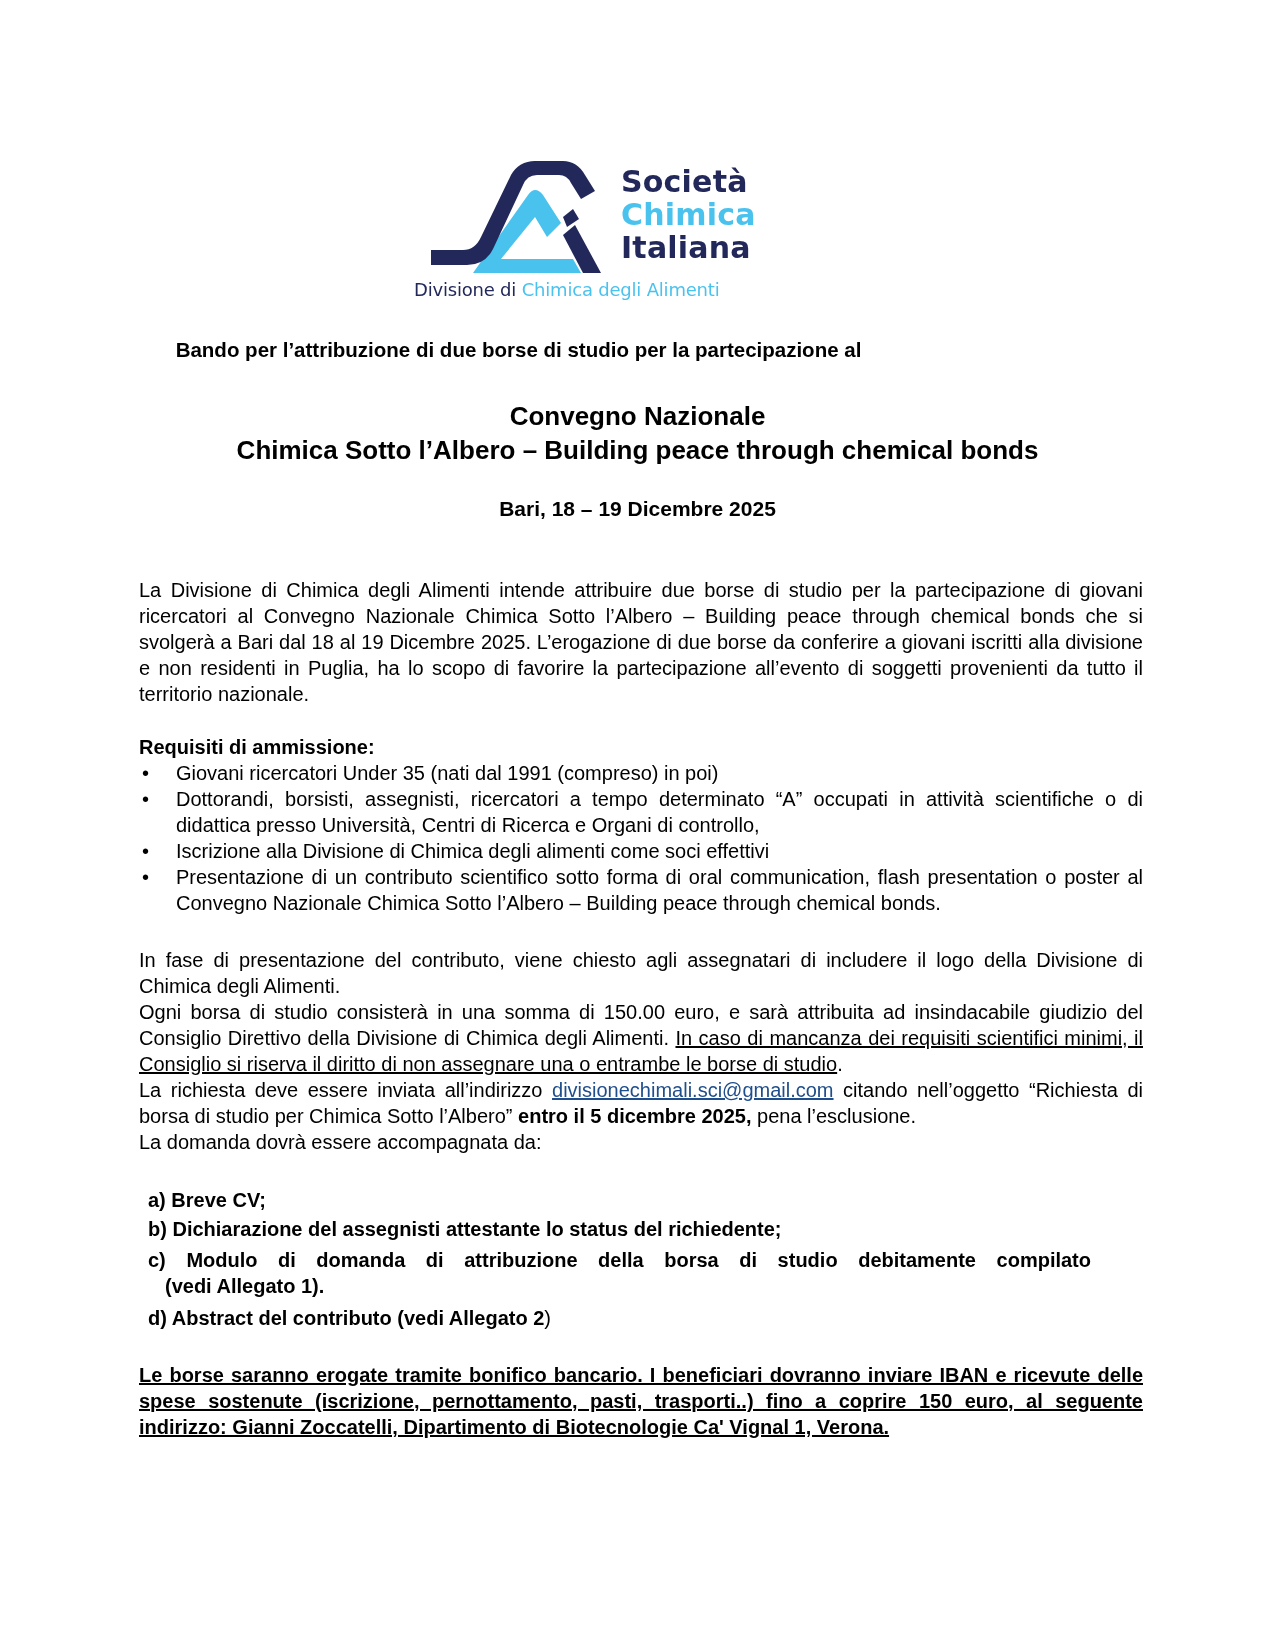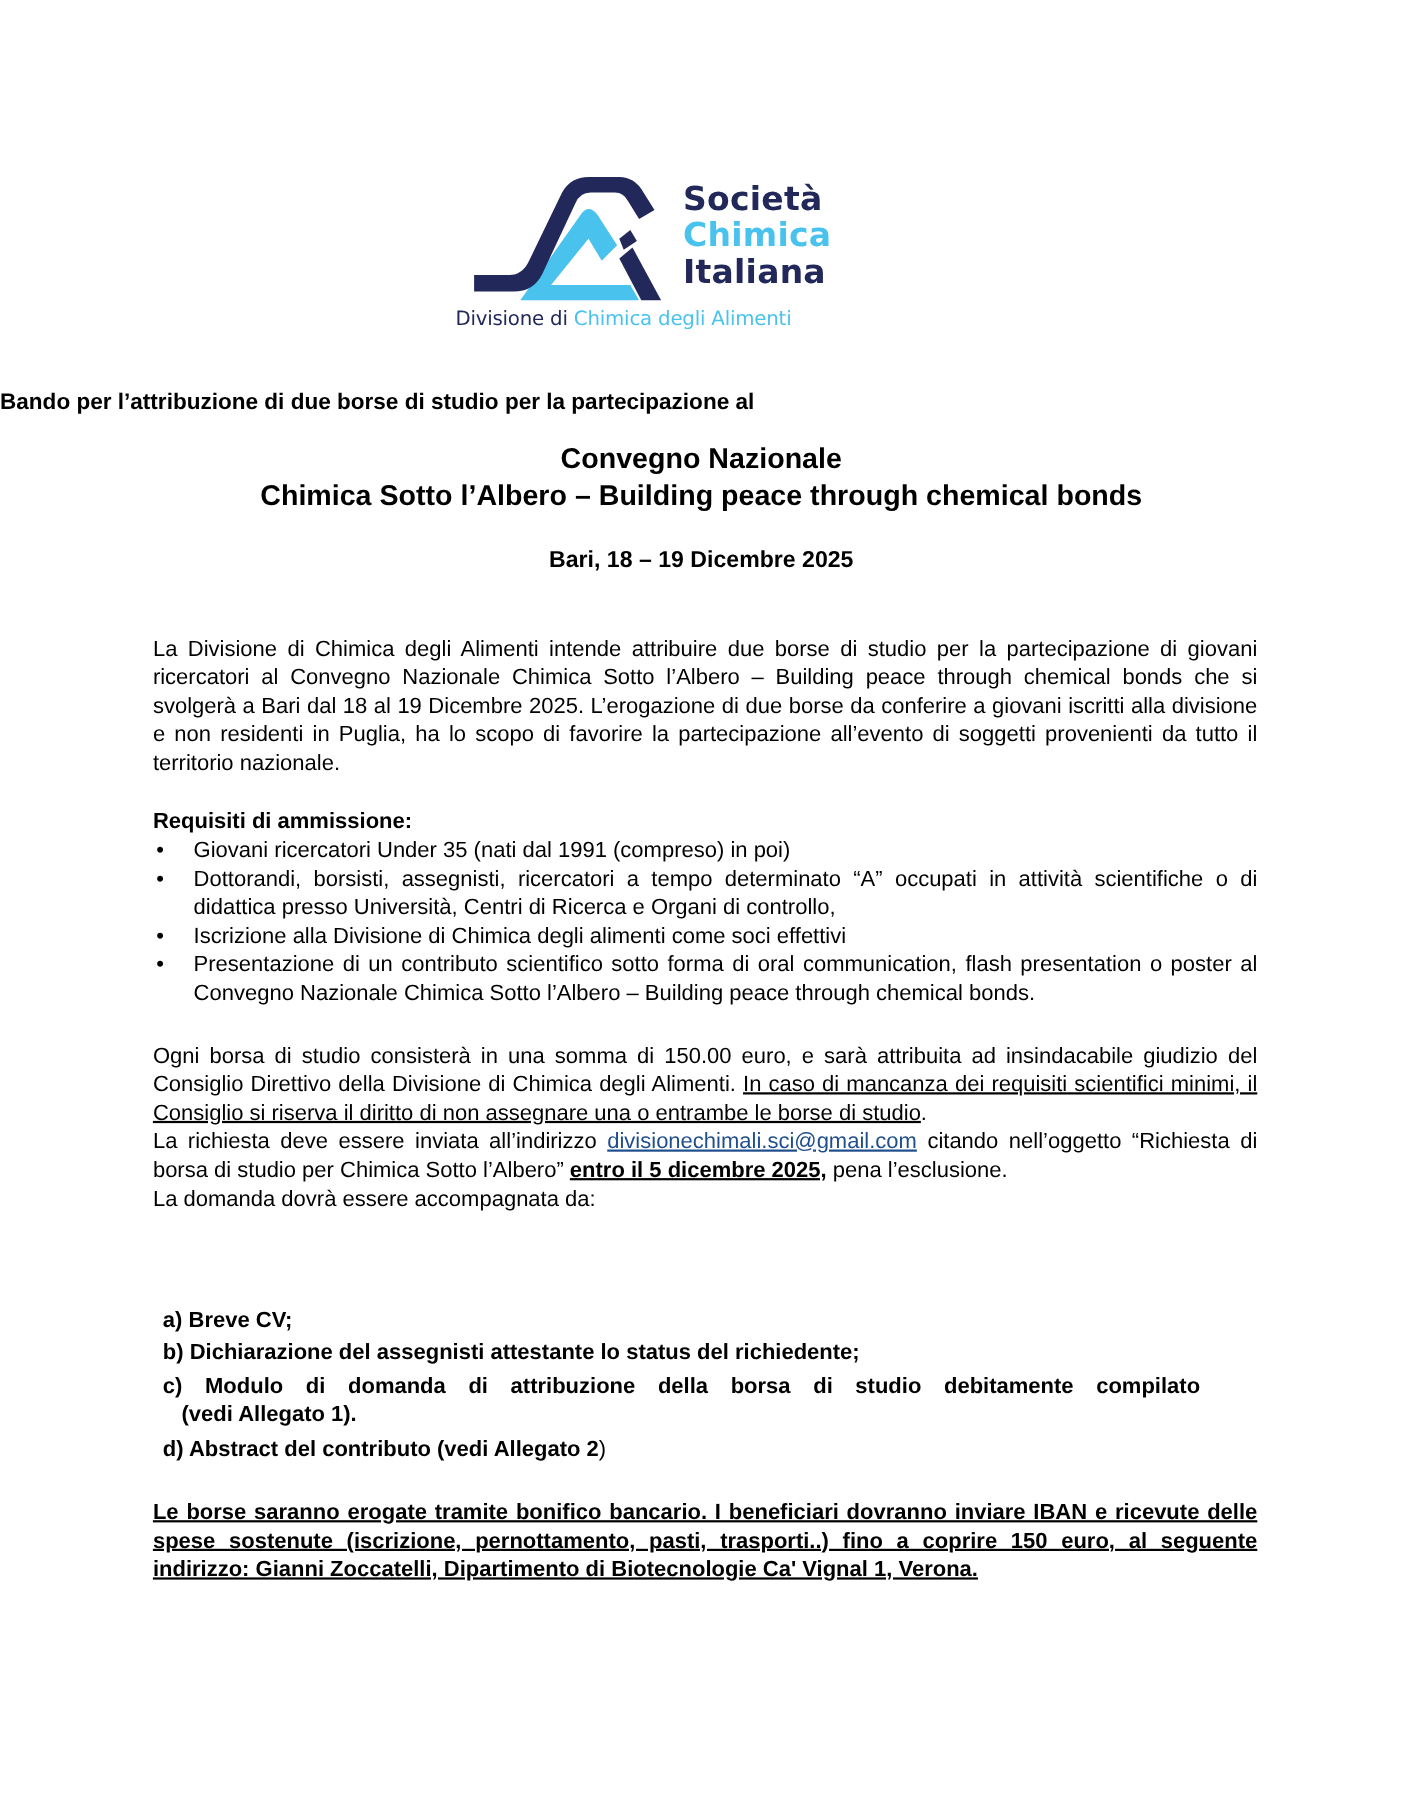--- a/index.html
+++ b/index.html
@@ -9,42 +9,42 @@
     .logo svg { position: absolute; left: 0; top: 0; }
     .logo-text { position: absolute; left: 198px; top: 10px; font-family: "DejaVu Sans", sans-serif;
       font-weight: bold; font-size: 30px; line-height: 33px; letter-spacing: 0.2px; }
     .lt-dark { color: #22295a; }
     .lt-light { color: #4ac2ee; }
     .logo-sub { position: absolute; left: -9px; top: 124px; font-family: "DejaVu Sans", sans-serif;
       font-size: 18px; white-space: nowrap; color: #22295a; letter-spacing: -0.2px; }
     .logo-sub .light { color: #4ac2ee; }
 
     .page { position: absolute; left: 139px; width: 1004px; font-size: 20px; line-height: 26px; margin-top: 24px; }
-    .h-bando { position: absolute; left: 0; width: 1037px; top: 354px; 
+    .h-bando { position: absolute; left: 0; width: 1037px; top: 338px; text-align: center;
       font-weight: bold; font-size: 20.5px; }
     .h-title { position: absolute; left: 0; width: 1275px; top: 399px; text-align: center;
       font-weight: bold; font-size: 26px; line-height: 34px; }
     .h-date { position: absolute; left: 0; width: 1275px; top: 497px; text-align: center;
       font-weight: bold; font-size: 21px; }
     .just { text-align: justify; text-align-last: left; }
     p { margin: 0; }
     .intro { top: 553px; }
     .req-title { top: 710px; font-weight: bold; }
     .req-list { top: 736px; }
     .req-list ul { margin: 0; padding: 0; list-style: none; }
     .req-list li { position: relative; padding-left: 37px; text-align: justify; text-align-last: left; }
     .req-list li .bullet { position: absolute; left: 3px; top: 0; }
     .para2 { top: 923px; }
     .alist { top: 1163px; font-weight: bold; }
     .alist .item { position: relative; padding-left: 9px; }
     .alist .item-c { text-align: justify; padding-right: 52px; }
     .alist .cont { padding-left: 26px; }
     .final { top: 1338px; font-weight: bold; text-decoration: underline; text-decoration-thickness: 2px; }
     .u { text-decoration: underline; }
-    .ub { font-weight: bold; text-decoration: underline; }
+    .ub { font-weight: bold; }
     .link { color: #1f4e8c; text-decoration: underline; }
   </style>
 </head>
 <body>
 
 <div class="logo">
   <svg width="200" height="125" viewBox="0 0 200 125">
 
     <path d="M50 118 L105 40 Q112 30 120 40 L138 68 L124 82 L112 62 L78 104 L150 104 L158 118 Z" fill="#4ac2ee"></path>
 
@@ -74,20 +74,21 @@
 <div class="page req-list">
   <ul>
     <li><span class="bullet">•</span><span>Giovani ricercatori Under 35 (nati dal 1991 (compreso) in poi)</span></li>
     <li><span class="bullet">•</span><span>Dottorandi, borsisti, assegnisti, ricercatori a tempo determinato “A” occupati in attività scientifiche o di didattica presso Università, Centri di Ricerca e Organi di controllo,</span></li>
     <li><span class="bullet">•</span><span>Iscrizione alla Divisione di Chimica degli alimenti come soci effettivi</span></li>
     <li><span class="bullet">•</span><span>Presentazione di un contributo scientifico sotto forma di oral communication, flash presentation o poster al Convegno Nazionale Chimica Sotto l’Albero – Building peace through chemical bonds.</span></li>
   </ul>
 </div>
 
 <div class="page para2">
+  <p class="just">In fase di presentazione del contributo, viene chiesto agli assegnatari di includere il logo della Divisione di Chimica degli Alimenti.</p>
   <p class="just"><span>Ogni borsa di studio consisterà in una somma di 150.00 euro, e sarà attribuita ad insindacabile giudizio del Consiglio Direttivo della Divisione di Chimica degli Alimenti. </span><span class="u">In caso di mancanza dei requisiti scientifici minimi, il Consiglio si riserva il diritto di non assegnare una o entrambe le borse di studio</span><span>.</span></p>
   <p class="just"><span>La richiesta deve essere inviata all’indirizzo </span><a class="link">divisionechimali.sci@gmail.com</a><span> citando nell’oggetto “Richiesta di borsa di studio per Chimica Sotto l’Albero” </span><span class="ub">entro il 5 dicembre 2025,</span><span> pena l’esclusione.</span></p>
   <p>La domanda dovrà essere accompagnata da:</p>
 </div>
 
 <div class="page alist">
   <div class="item" style="margin-bottom:3px"><span>a)</span> <span>Breve CV;</span></div>
   <div class="item" style="margin-bottom:5px"><span>b)</span> <span>Dichiarazione del assegnisti attestante lo status del richiedente;</span></div>
   <div class="item item-c" style="text-align-last: justify;"><span>c)</span> <span>Modulo di domanda di attribuzione della borsa di studio debitamente compilato</span></div>
   <div class="item cont" style="margin-bottom:6px">(vedi Allegato 1).</div>

